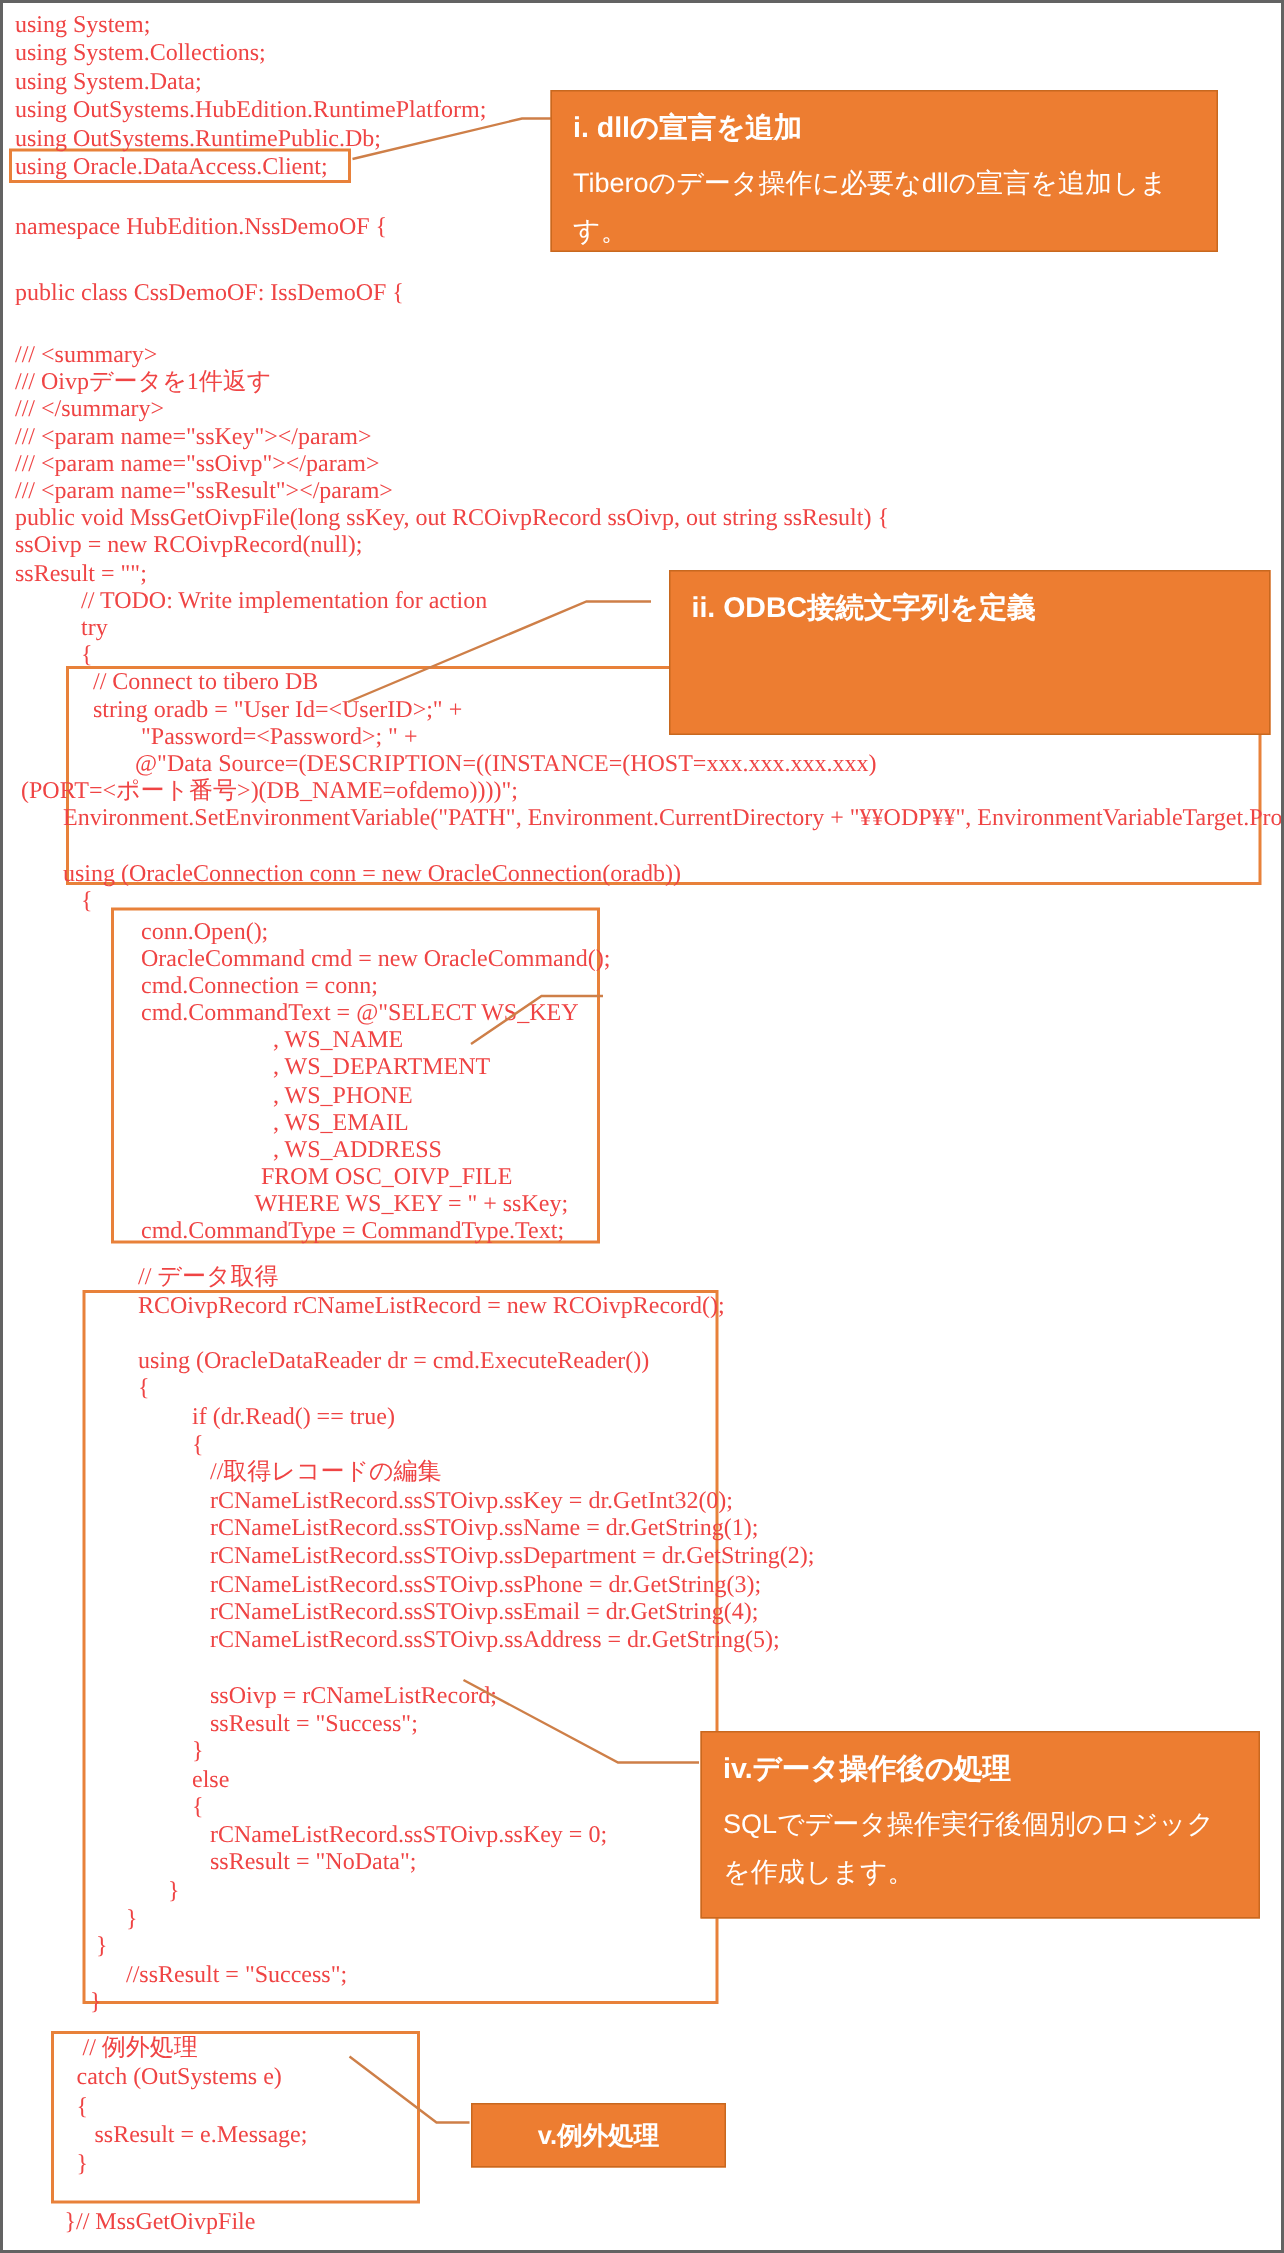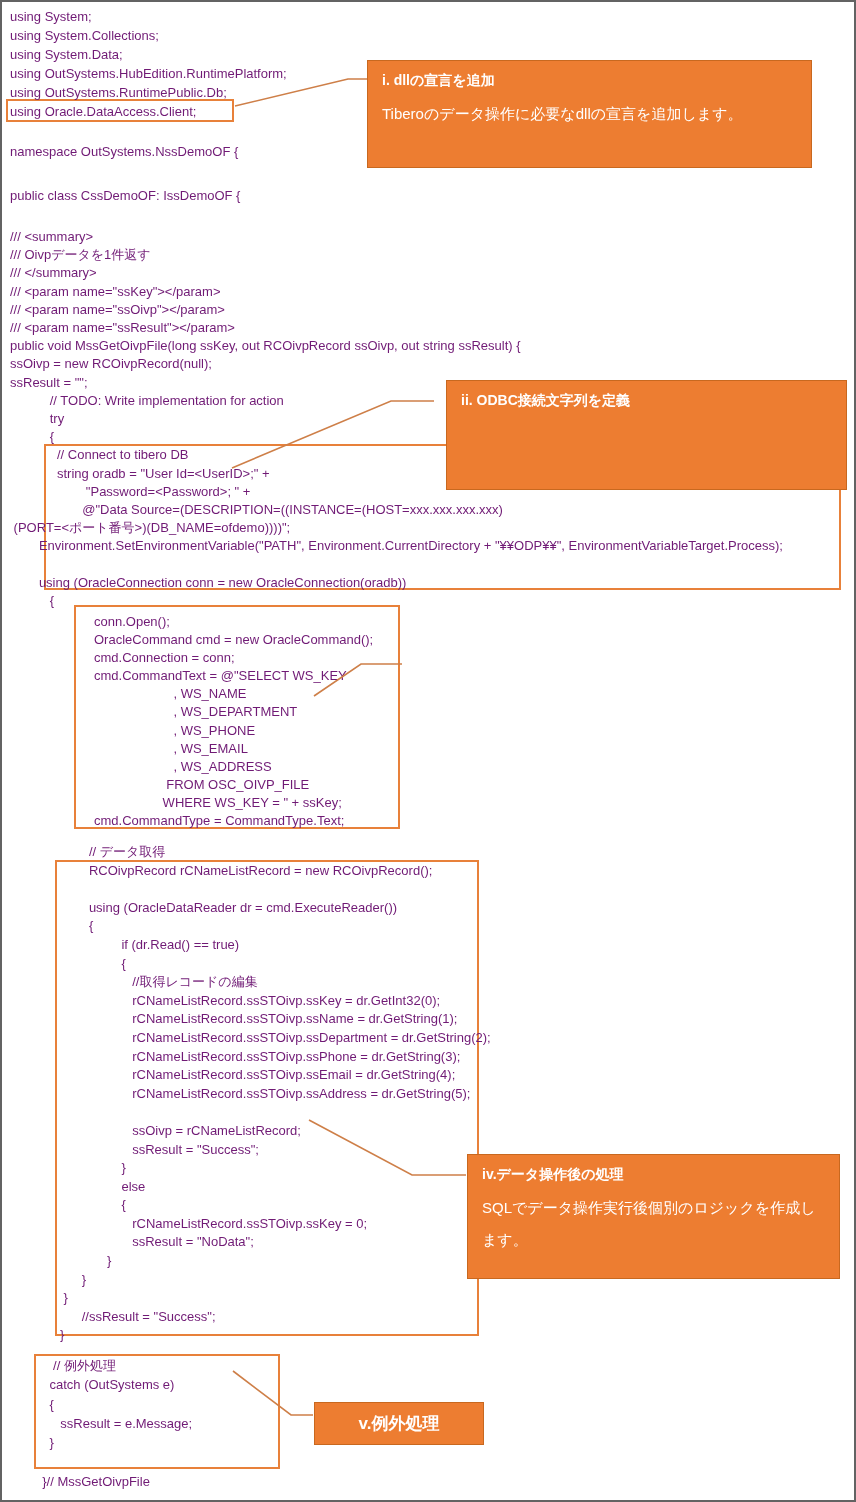--- a/index.html
+++ b/index.html
@@ -3,42 +3,42 @@
 <meta charset="utf-8">
 <style>
   html,body{margin:0;padding:0;background:#fff;}
   .page{
     position:relative;width:856px;height:1502px;background:#ffffff;
     border:2px solid #636363;box-sizing:border-box;overflow:hidden;
     font-family:"Liberation Sans","DejaVu Sans",sans-serif;
   }
   pre.code{
     position:absolute;margin:0;white-space:pre;
-    font-family:Liberation Sans, sans-serif;
-    font-size:13px;color:#701a75;
+    font-family:Liberation Serif, serif;
+    font-size:16px;color:#ef4444;
   }
   .blkA{left:8px;top:5px;line-height:19px;}
   .blkB{left:8px;top:139px;line-height:22px;}
   .blkC{left:8px;top:226px;line-height:18.2px;}
   .blkD{left:92px;top:611px;line-height:18.1px;}
   .blkE{left:58px;top:841px;line-height:18.6px;}
   .blkF{left:33px;top:1354px;line-height:19.3px;}
   .outline{position:absolute;border:2px solid #E8813A;box-sizing:border-box;}
   .r1{left:4px;top:97px;width:228px;height:23px;}
   .r2{left:42px;top:442px;width:797px;height:146px;}
   .r3{left:72px;top:603px;width:326px;height:224px;}
   .r4{left:53px;top:858px;width:424px;height:476px;}
   .r5{left:32px;top:1352px;width:246px;height:115px;}
   svg.leaders{position:absolute;left:0;top:0;pointer-events:none;}
   .callout{
     position:absolute;background:#ED7D31;border:1px solid #c8681f;
     color:#ffffff;padding:9px 14px;box-sizing:border-box;
   }
-  .callout .t{font-weight:bold;font-size:14px;margin:2px 0 8px 0;}
-  .callout .b{font-size:15px;line-height:32px;}
+  .callout .t{font-weight:bold;font-size:19px;margin:2px 0 8px 0;}
+  .callout .b{font-size:18px;line-height:32px;}
   .b1{left:365px;top:58px;width:445px;height:108px;}
   .b2{left:444px;top:378px;width:401px;height:110px;}
   .b3{left:433px;top:635px;width:412px;height:125px;}
   .b4{left:465px;top:1152px;width:373px;height:125px;}
   .b5{left:312px;top:1400px;width:170px;height:43px;
       display:flex;align-items:center;justify-content:center;
       font-weight:bold;font-size:17px;padding:0;}
 </style>
 </head>
 <body>
@@ -50,21 +50,21 @@
   <div class="outline r3"></div>
   <div class="outline r4"></div>
   <div class="outline r5"></div>
 
   <pre class="code blkA">using System;
 using System.Collections;
 using System.Data;
 using OutSystems.HubEdition.RuntimePlatform;
 using OutSystems.RuntimePublic.Db;
 using Oracle.DataAccess.Client;</pre>
-  <pre class="code blkB">namespace OutSystems.NssDemoOF {
+  <pre class="code blkB">namespace HubEdition.NssDemoOF {
 
 public class CssDemoOF: IssDemoOF {</pre>
   <pre class="code blkC">/// &lt;summary&gt;
 /// Oivpデータを1件返す
 /// &lt;/summary&gt;
 /// &lt;param name="ssKey"&gt;&lt;/param&gt;
 /// &lt;param name="ssOivp"&gt;&lt;/param&gt;
 /// &lt;param name="ssResult"&gt;&lt;/param&gt;
 public void MssGetOivpFile(long ssKey, out RCOivpRecord ssOivp, out string ssResult) {
 ssOivp = new RCOivpRecord(null);

